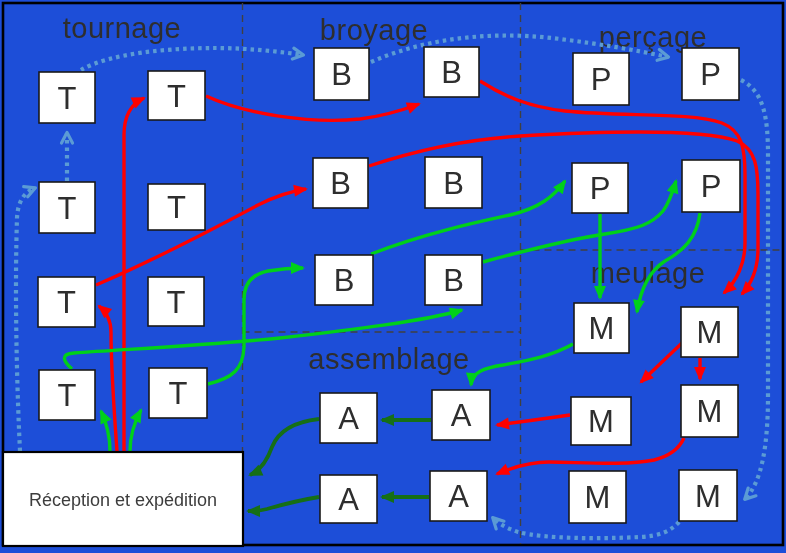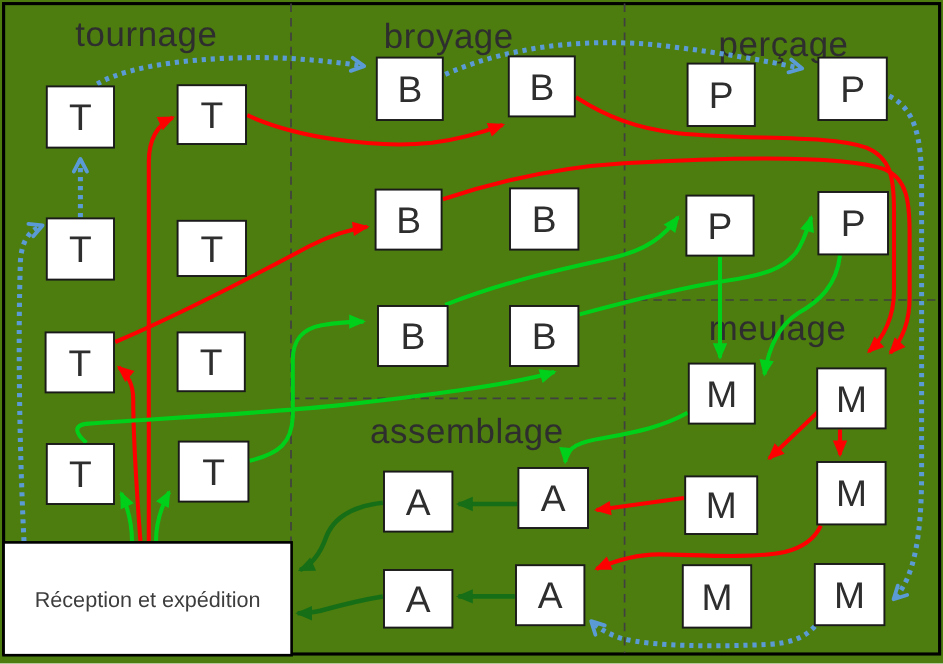--- a/index.html
+++ b/index.html
@@ -1,18 +1,18 @@
 <!DOCTYPE html>
 <html><head>
 <meta charset="utf-8">
 <style>
   html,body{margin:0;padding:0;background:#fff;}
   body{width:786px;height:553px;overflow:hidden;
        font-family:"Liberation Sans", sans-serif;}
-  #stage{position:relative;width:786px;height:553px;background:#4d7c0f;}
+  #stage{position:relative;width:786px;height:553px;background:#1d4ed8;}
   svg{position:absolute;left:0;top:0;}
   .zone-label{font-size:29px;font-weight:300;letter-spacing:.5px;}
   .station-letter{font-size:31px;font-weight:300;}
   .reception-label{font-size:18px;font-weight:300;}
 </style>
 </head>
 <body>
 
 <div id="stage">
     <svg width="786" height="553" viewBox="0 0 786 553">

